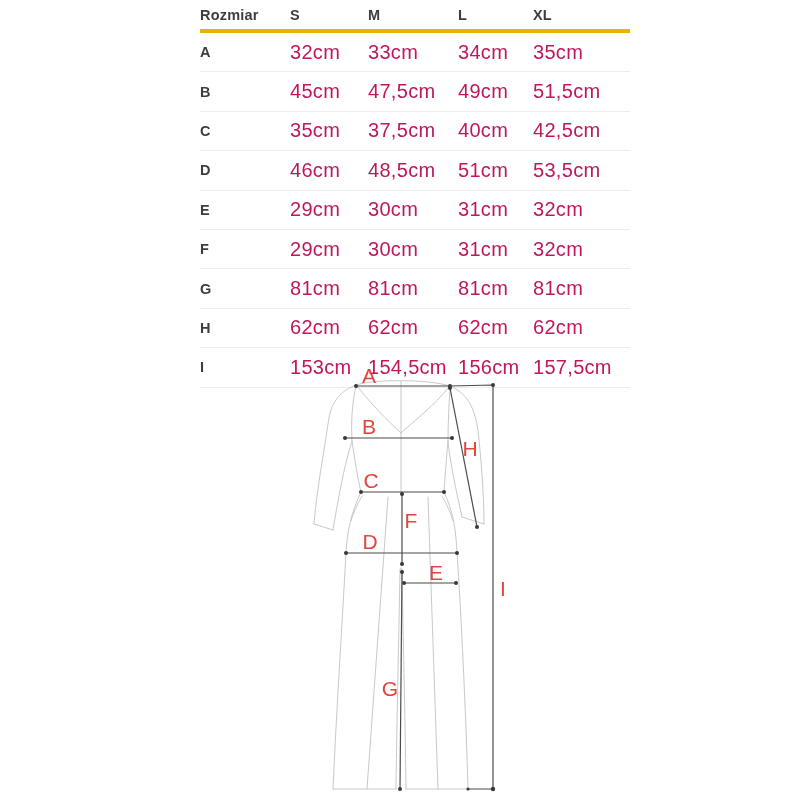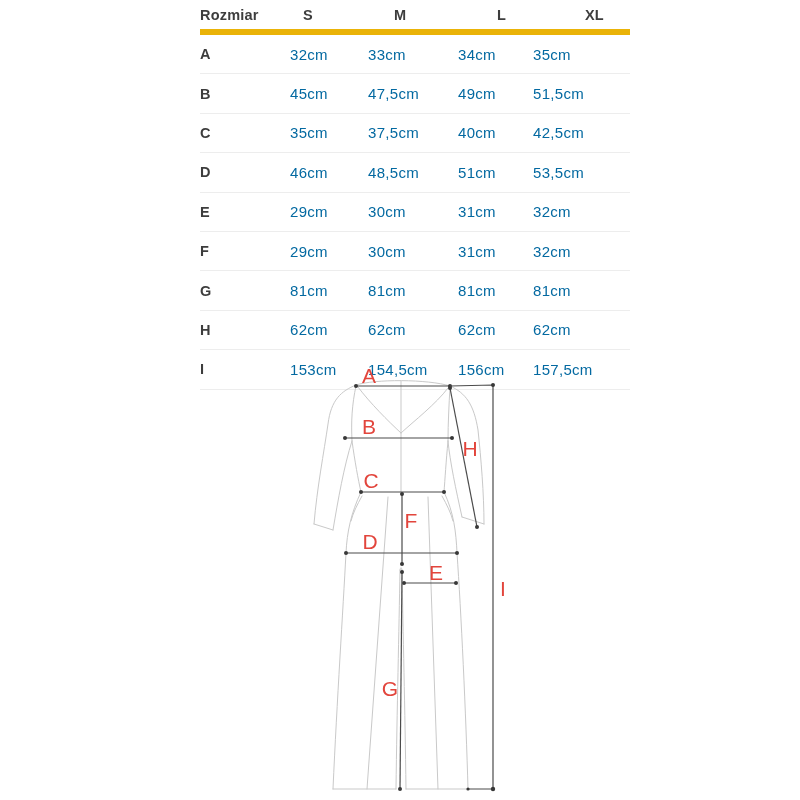--- a/index.html
+++ b/index.html
@@ -24,26 +24,25 @@
   }
   .t-row {
     display: grid;
     grid-template-columns: 90px 78px 90px 75px auto;
     align-items: center;
     height: 38.4px;
     border-bottom: 1px solid #ededed;
   }
   .t-row.t-head {
     height: 29px;
-    border-bottom: 6px solid #eab308;
-    gap: 13px;
+    border-bottom: 4px solid #eab308;
   }
   .cell {
-    font-size: 15px;
-    color: #0369a1;
+    font-size: 20px;
+    color: #be185d;
     letter-spacing: 0.3px;
     white-space: nowrap;
   }
   .cell.head {
     font-weight: 700;
     color: #3d3d3d;
     font-size: 14.5px;
     letter-spacing: 0.2px;
   }
   

